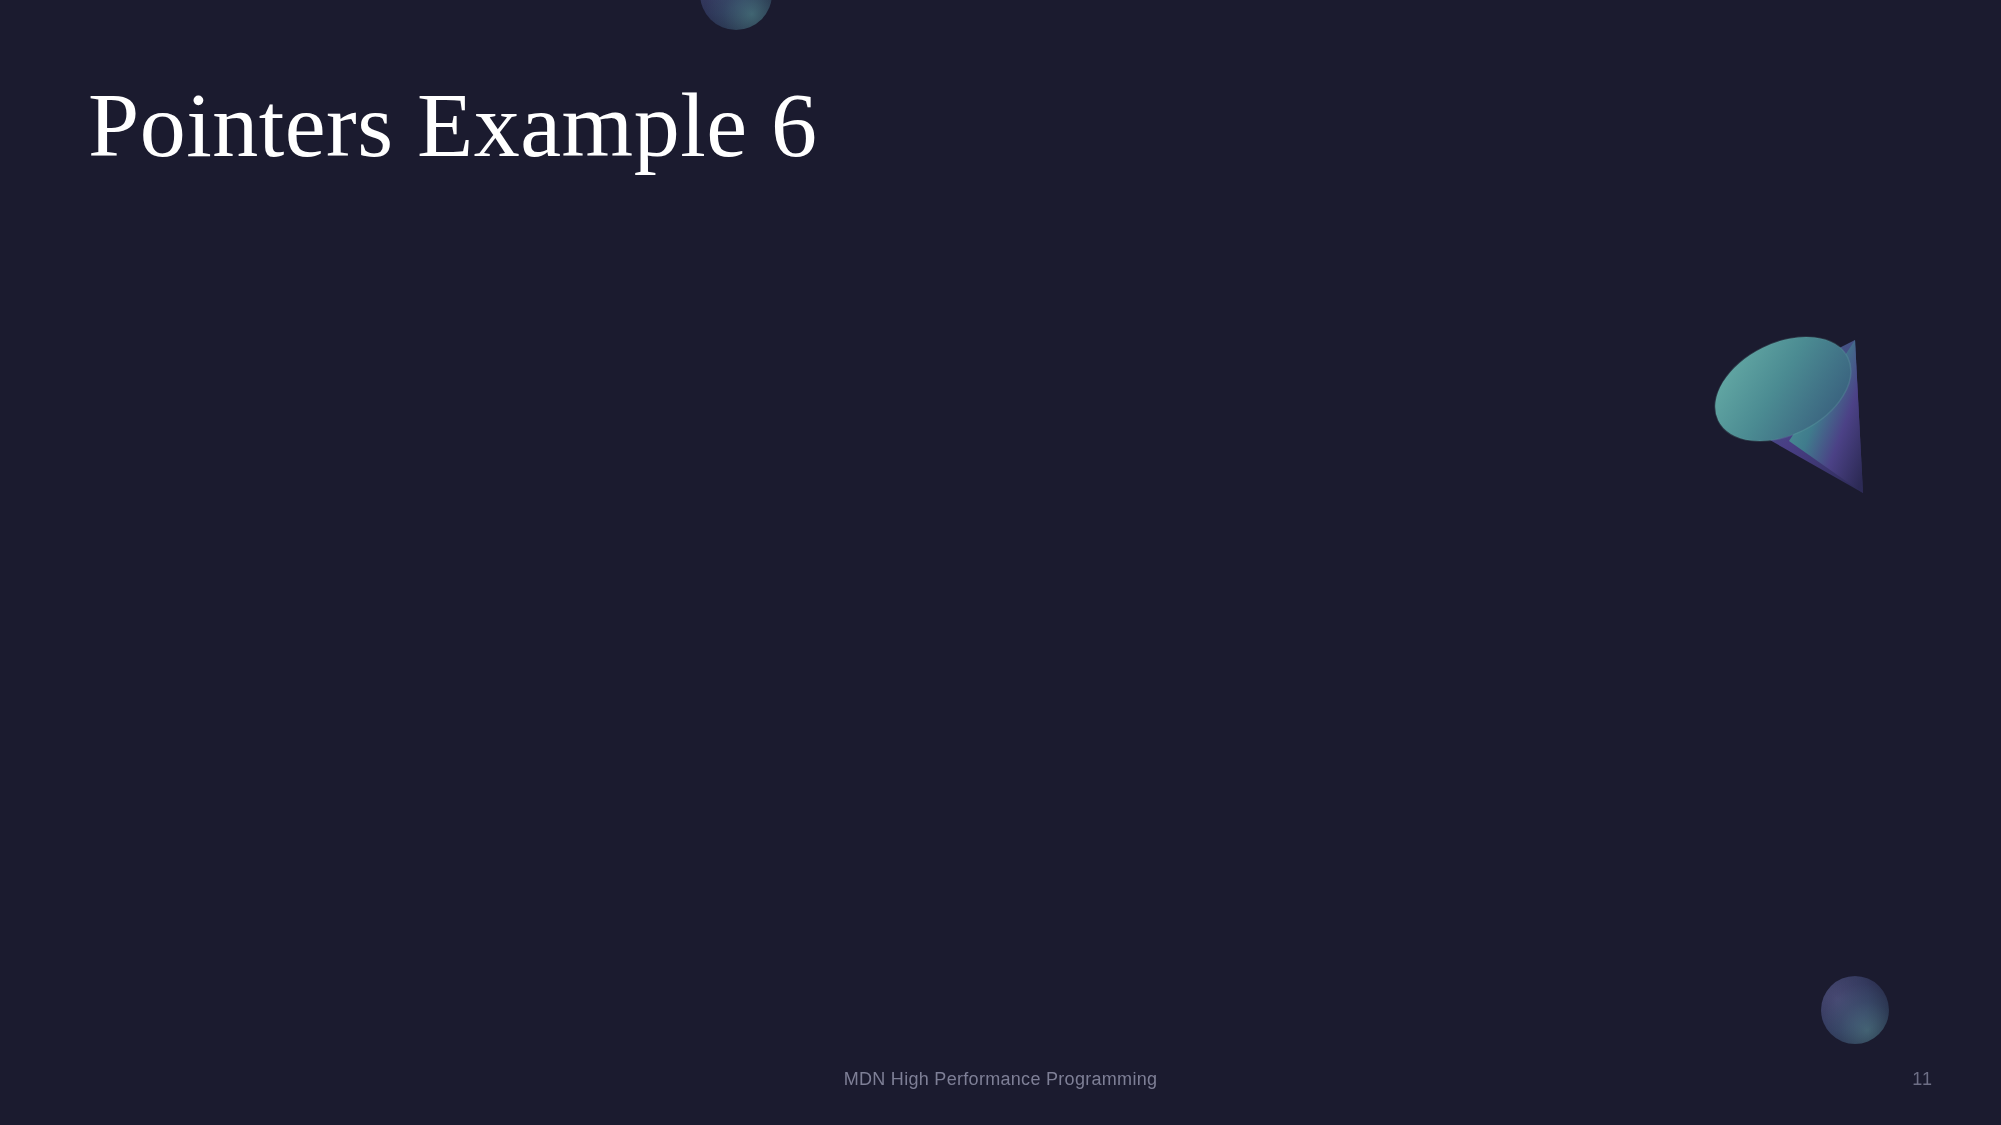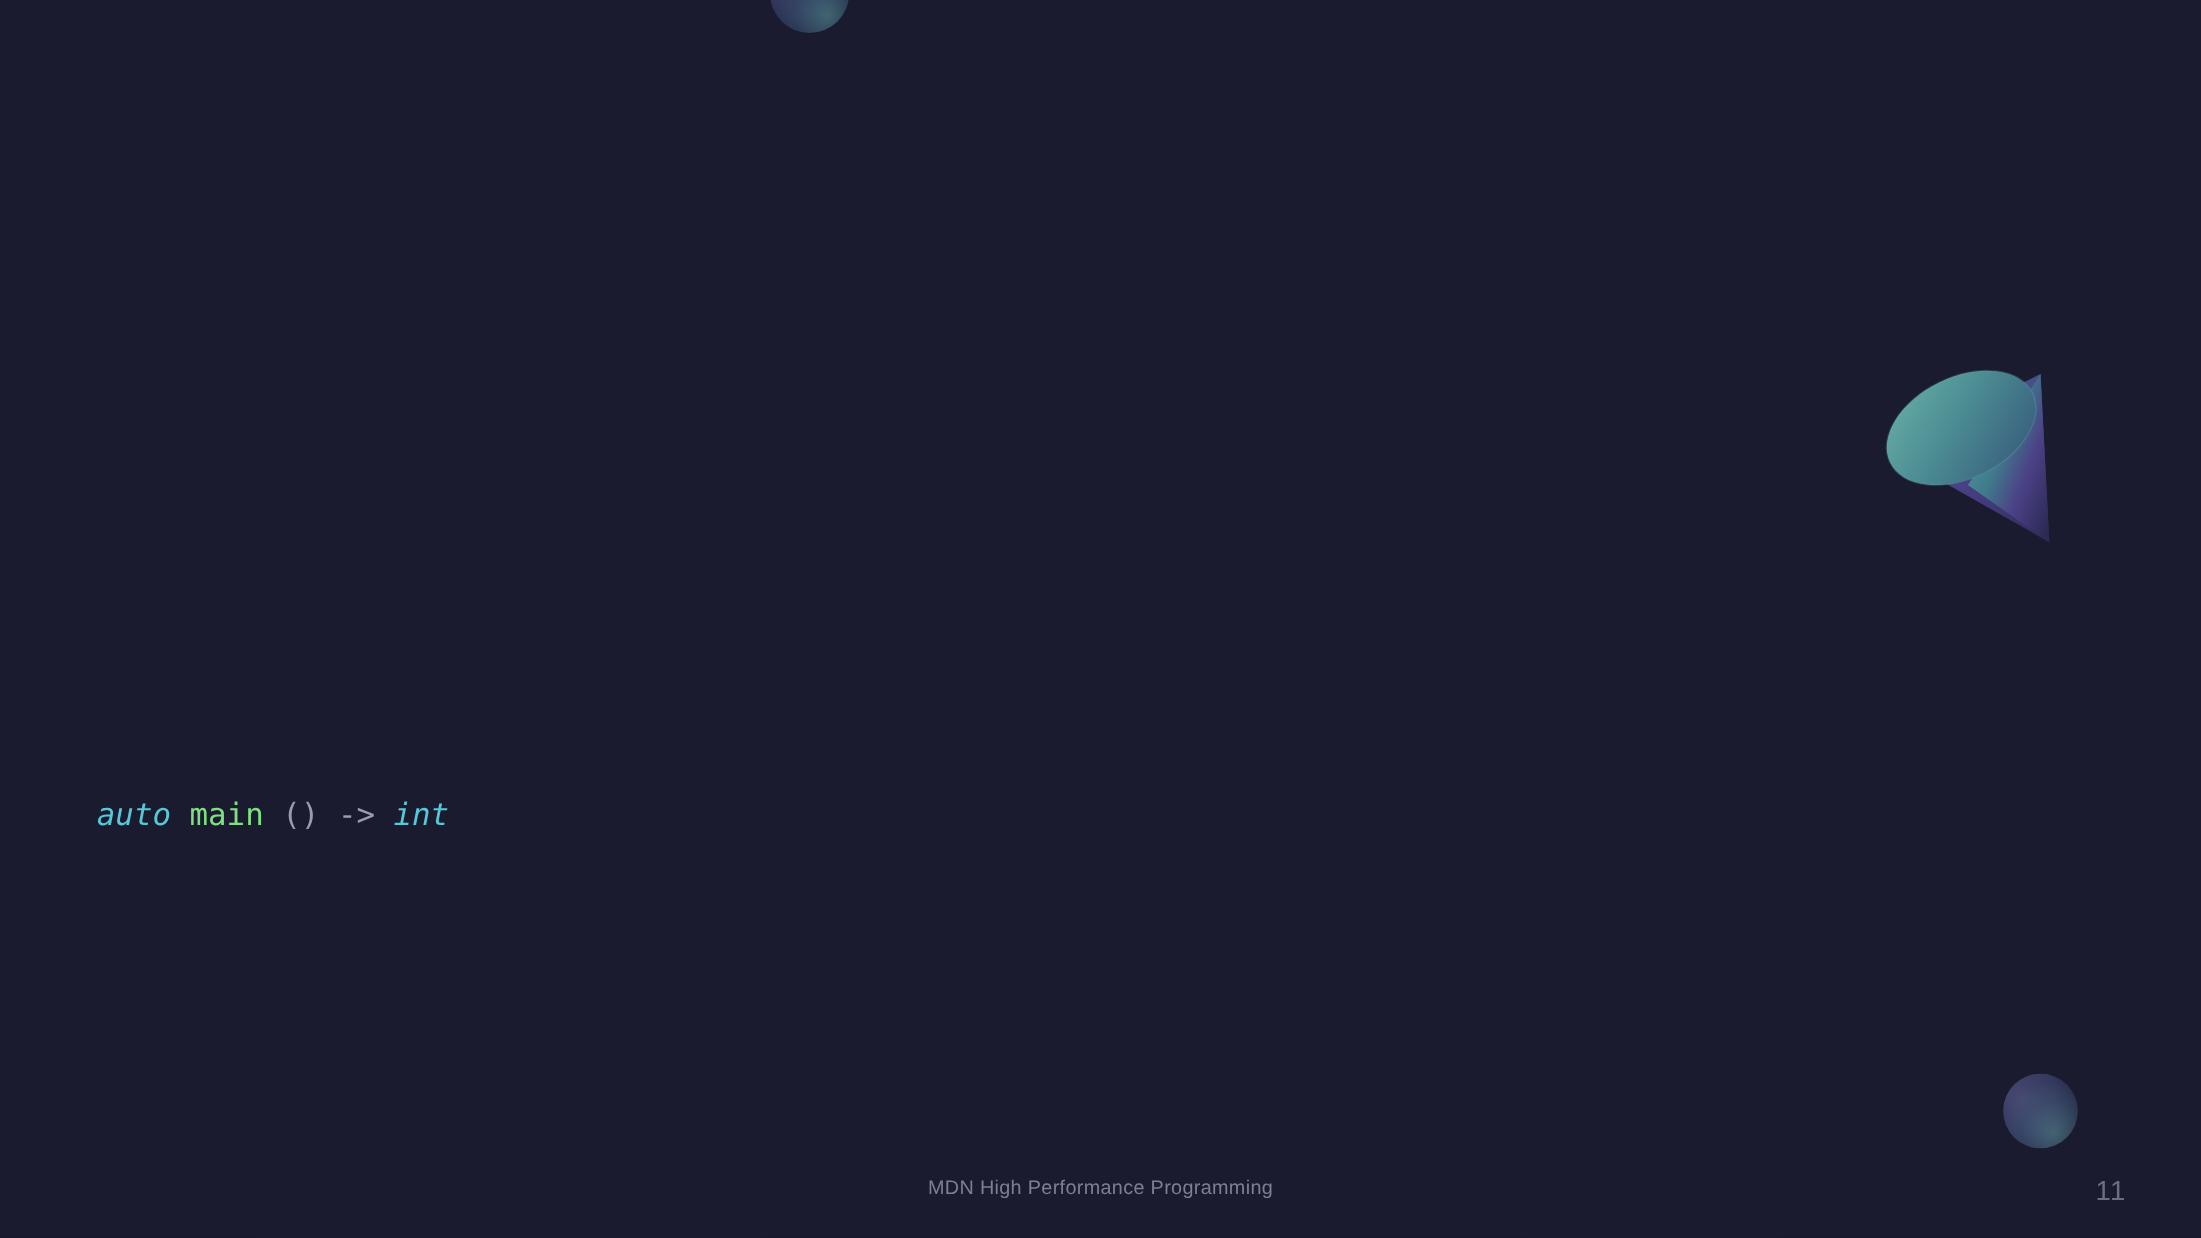--- a/index.html
+++ b/index.html
@@ -82,21 +82,21 @@
     position:absolute;
     left:0; right:0; top:1069px;
     text-align:center;
     font-size:18px;
     color:#7e7f96;
     letter-spacing:0.3px;
   }
   .page-num {
     position:absolute;
     right:68px; top:1069px;
-    font-size:25px;
+    font-size:18px;
     color:#6d6e85;
     letter-spacing:1px;
   }
 </style>
 </head>
 <body>
 
 <div class="slide">
 
   <div class="deco sphere-top"></div>
@@ -124,28 +124,28 @@
       </defs>
 
       <path d="M 14 97 L 152 27 L 160 180 Z" fill="url(#coneSide)"></path>
       <path d="M 86 128 L 152 27 L 160 180 Z" fill="url(#coneBody)" opacity="0.95"></path>
 
       <ellipse cx="80" cy="76" rx="72" ry="46" transform="rotate(-26 80 76)" fill="url(#coneTop)"></ellipse>
       <ellipse cx="80" cy="76" rx="72" ry="46" transform="rotate(-26 80 76)" fill="none" stroke="#6fb0ab" stroke-opacity="0.22" stroke-width="1.5"></ellipse>
     </svg>
   </div>
 
+  <h1 class="title">Pointers Example 6</h1>
 
   <div class="code">
 
 
 
     <div class="line">&nbsp;</div>
 
-    <div class="line"><span class="t-kw">auto</span><span class="t-punc"> </span><span class="t-fn">main</span><span class="t-punc"> </span><span class="t-punc">()</span><span class="t-punc"> </span><span class="t-punc">-&gt;</span><span class="t-punc"> </span><span class="t-kw">int</span></div>
 
     
 
     
 
     
 
     
 
     

